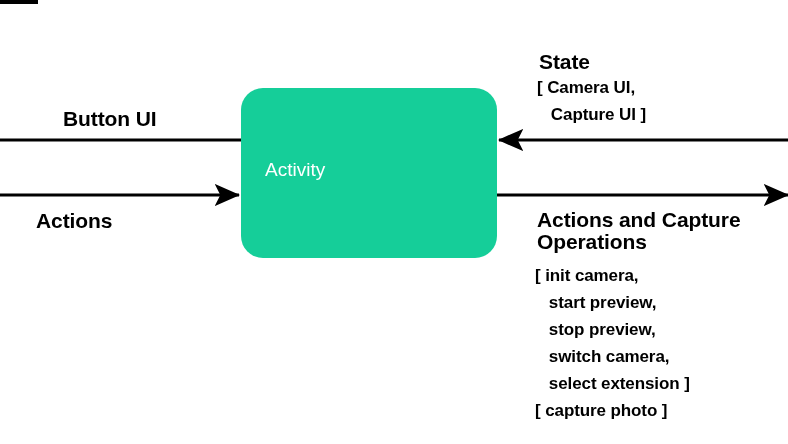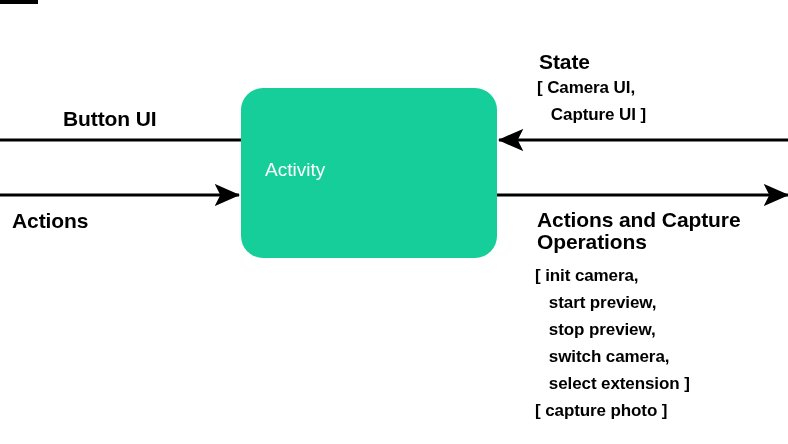--- a/index.html
+++ b/index.html
@@ -55,21 +55,21 @@
   
   #crop-bar {
     position: absolute;
     left: 0px;
     top: 0px;
     width: 38px;
     height: 4px;
     background: #000000;
   }
   #label-update-ui   { left: 63px;  top: 108px; }
-  #label-actions     { left: 12px;  top: 210px; }
+  #label-actions     { left: 36px;  top: 210px; }
   #list-actions      { left: 24px;  top: 233px; }
   #label-state       { left: 539px; top: 51px;  }
   #list-state        { left: 537px; top: 74px;  }
   #label-camera-ops  { left: 537px; top: 209px; }
   #list-camera-ops   { left: 535px; top: 262px; }
   #activity-label    { left: 241px; top: 159px; width: 236px; text-align: left; margin-left: 24px; }
 </style>
 </head>
 <body>
 

